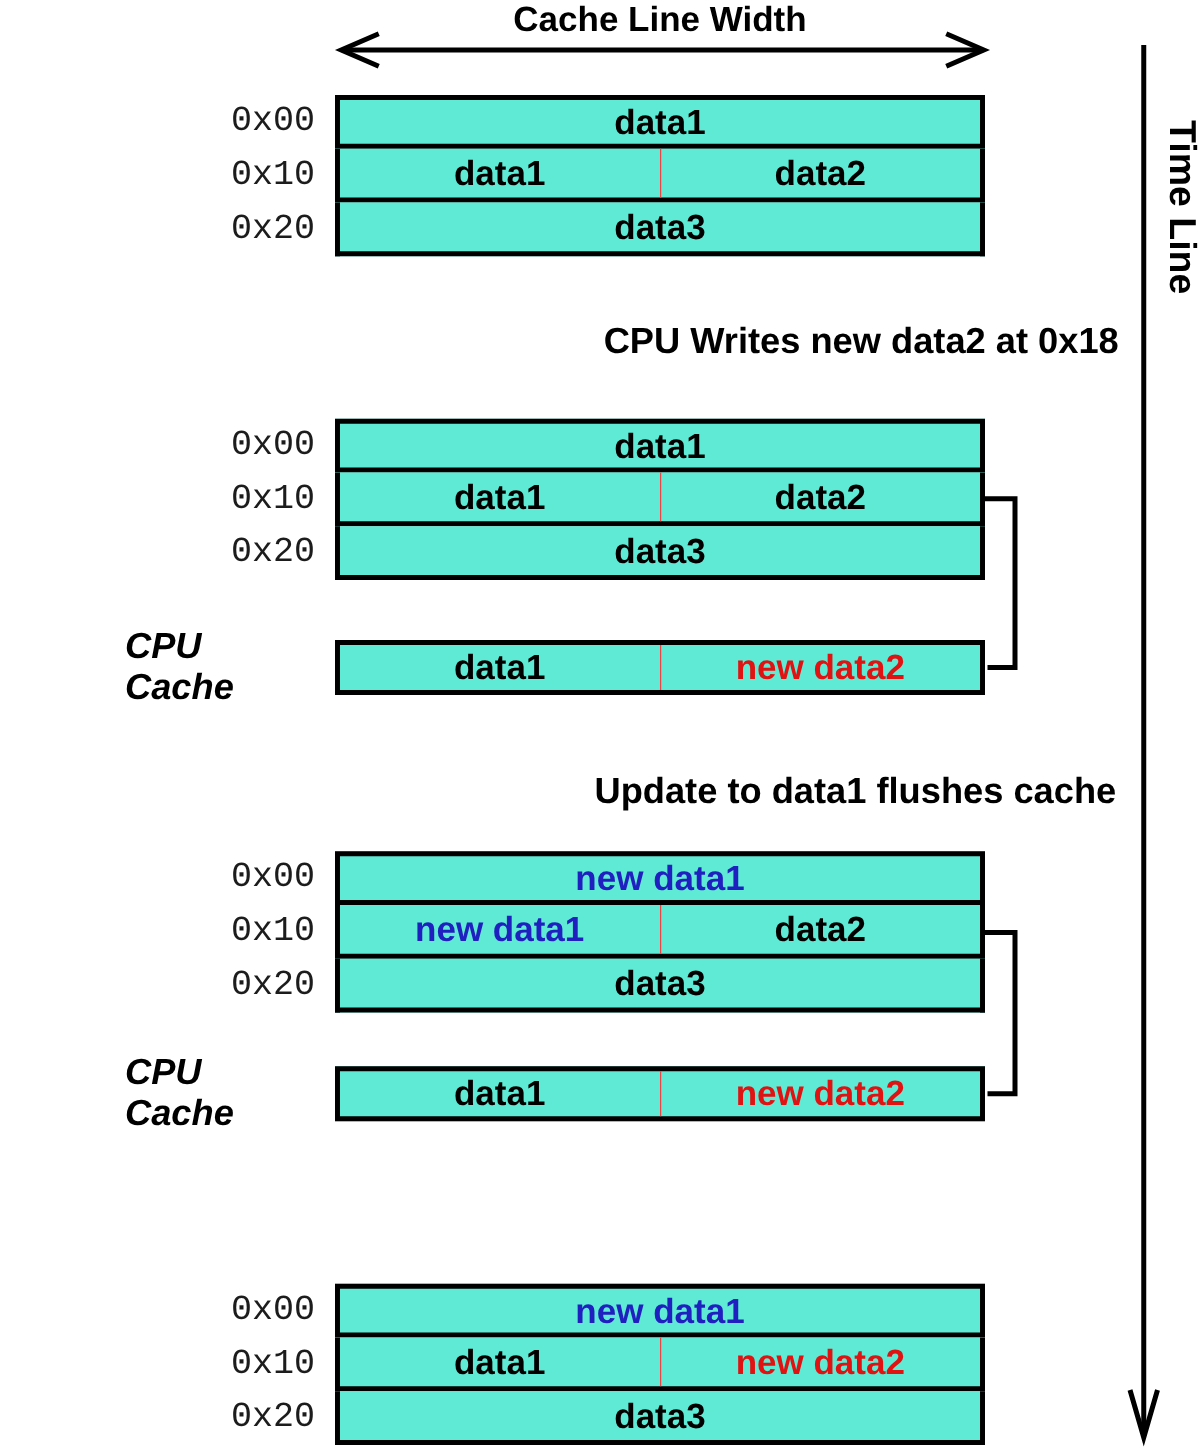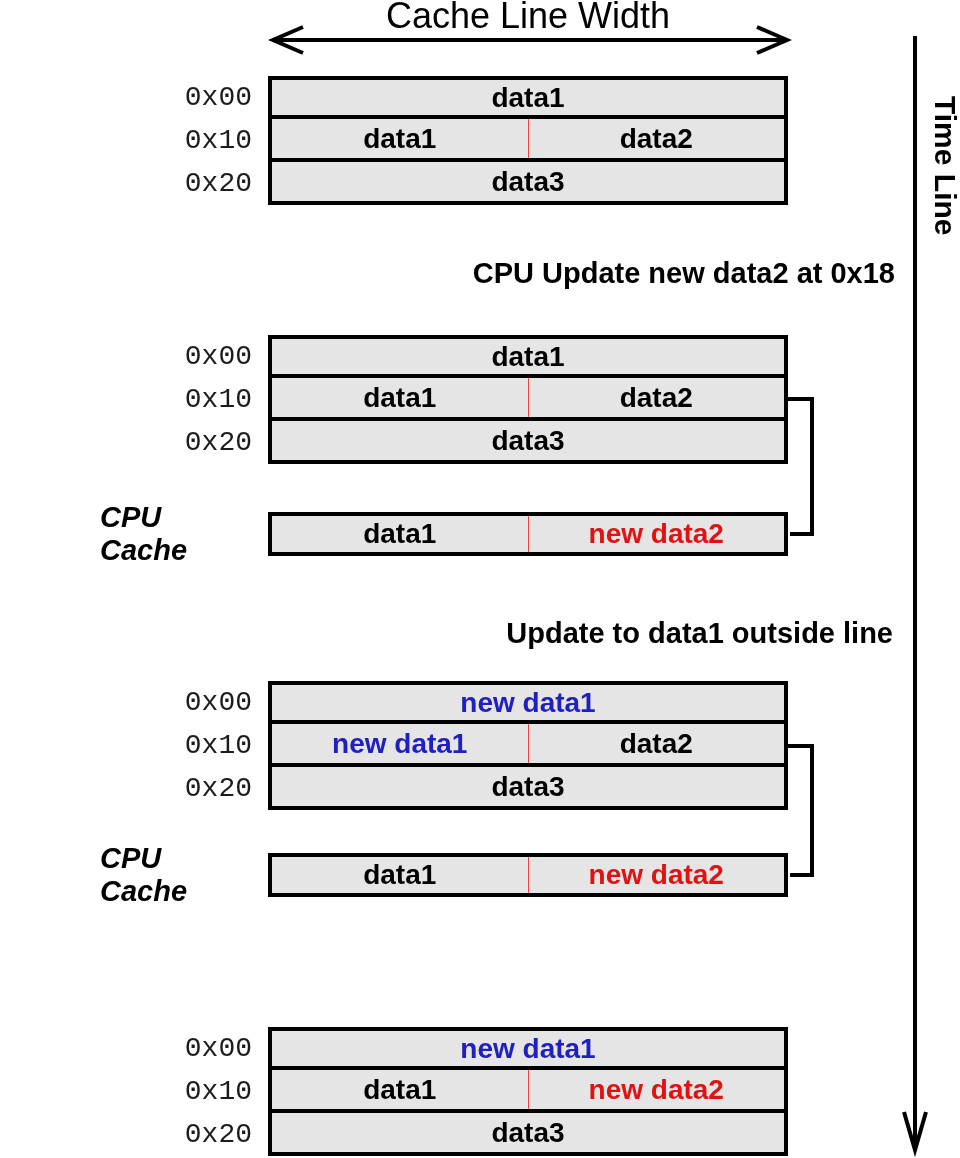--- a/index.html
+++ b/index.html
@@ -3,21 +3,21 @@
 <meta charset="utf-8">
 <style>
   html,body { margin:0; padding:0; background:#ffffff; }
   #canvas {
     position:relative; width:960px; height:1158px; background:#ffffff;
     font-family:"Liberation Sans", sans-serif; color:#000; overflow:hidden;
   }
   
   .title {
     position:absolute; left:268px; top:0px; width:520px;
-    text-align:center; font-size:36px; font-weight:normal; line-height:32px;
+    text-align:center; font-size:28px; font-weight:bold; line-height:32px;
   }
   .annot { position:absolute; font-size:29px; font-weight:bold; line-height:34px; }
   #annot-write  { left:0; top:256px; width:895px; text-align:right; }
   #annot-update { left:0; top:616px; width:893px; text-align:right; }
   #annot-flush  { left:4px; top:948px; width:940px; text-align:left; }
   
   .timeline-label {
     position:absolute; left:960px; top:96px;
     transform:rotate(90deg); transform-origin:0 0;
     font-size:30px; font-weight:bold; line-height:30px; white-space:nowrap;
@@ -37,39 +37,39 @@
     display:flex; align-items:center; justify-content:flex-end;
     font-family:"Liberation Mono", monospace; font-size:28px; color:#1c1c1c;
   }
   .cache-label {
     width:168px; box-sizing:border-box; padding-right:20px;
     display:flex; align-items:center; justify-content:flex-end;
     font-size:29px; font-weight:bold; color:#000;font-style:italic;
   }
   .cells {
     flex:1; display:flex; box-sizing:border-box;
-    border:4px solid #000; background:#e5e5e5;
+    border:4px solid #000; background:#5eead4;
   }
   .mrow + .mrow .cells { border-top:0; }
   .cell {
     flex:1; display:flex; align-items:center; justify-content:center;
     font-size:28px; font-weight:bold; white-space:nowrap;
   }
   .cell + .cell { border-left:1px solid #ef4444; }
   
   #overlay { position:absolute; left:0; top:0; width:960px; height:1158px; pointer-events:none; }
 </style>
 </head>
 <body>
 
 <div id="canvas">
 
   <div class="title">Cache Line Width</div>
-  <div class="annot" id="annot-write">CPU Update new data2 at 0x18</div>
-  <div class="annot" id="annot-update">Update to data1 outside line</div>
+  <div class="annot" id="annot-write">CPU Writes new data2 at 0x18</div>
+  <div class="annot" id="annot-update">Update to data1 flushes cache</div>
   <div class="timeline-label">Time Line</div>
 
   <div class="memtable" id="table-initial">
     <div class="mrow">
       <div class="addr">0x00</div>
       <div class="cells">
           <div class="cell">data1</div>
         </div>
     </div>
     <div class="mrow">

